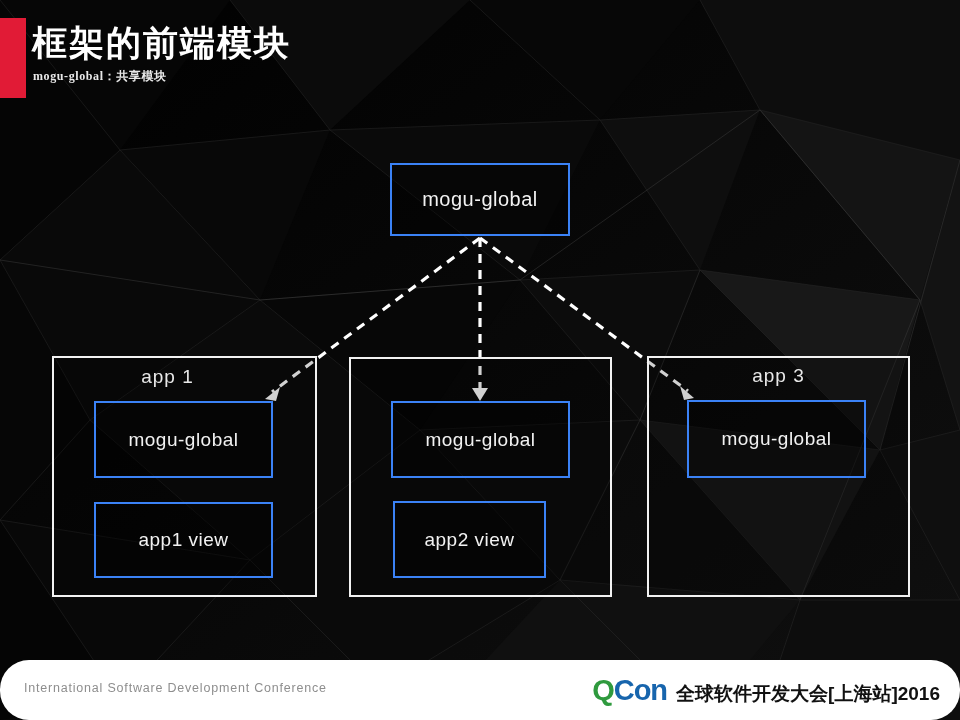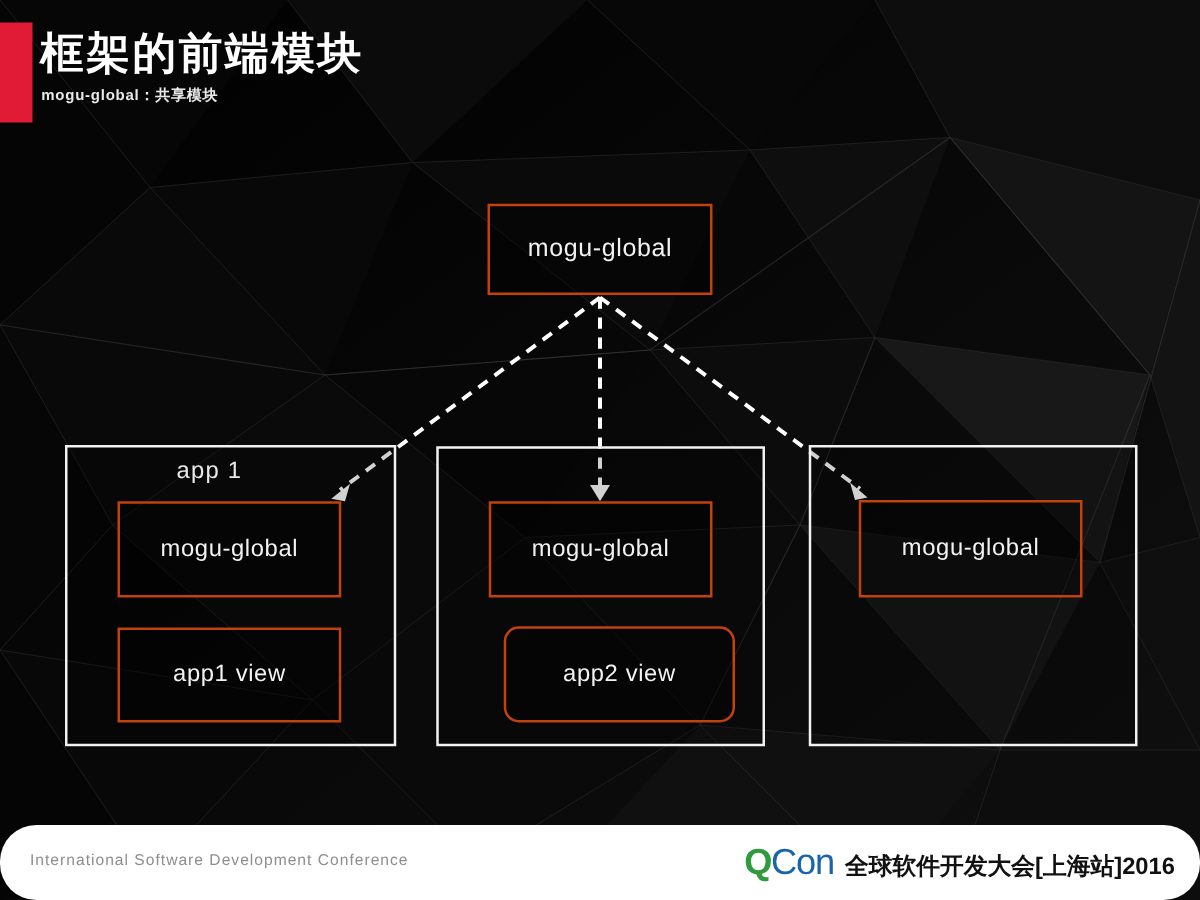--- a/index.html
+++ b/index.html
@@ -17,26 +17,27 @@
   #accent-bar{position:absolute;left:0;top:18px;width:26px;height:80px;background:#e11b36;}
   #title{
     position:absolute;left:32px;top:21px;
     font-size:35px;font-weight:bold;letter-spacing:2px;color:#ffffff;
     line-height:44px;white-space:nowrap;
   }
   #subtitle{
     position:absolute;left:33px;top:68px;
     font-size:12px;font-weight:bold;color:#e9e9e9;letter-spacing:.6px;
     white-space:nowrap;
+    font-family:Liberation Serif, serif;
   }
 
   
   #diagram{position:absolute;left:0;top:0;width:960px;height:660px;}
   .node{
-    position:absolute;border:2px solid #c2410c;background:rgba(0,0,0,0.30);
+    position:absolute;border:2px solid #3b82f6;background:rgba(0,0,0,0.30);
     display:flex;align-items:center;justify-content:center;
     color:#f2f2f2;font-size:19px;letter-spacing:.5px;box-sizing:border-box;
   }
   .group-box{
     position:absolute;border:2px solid #f2f2f2;background:rgba(0,0,0,0.18);
     box-sizing:border-box;
   }
   .group-label{
     position:absolute;font-size:19px;color:#e8e8e8;letter-spacing:1px;
     text-align:center;white-space:nowrap;
@@ -45,38 +46,38 @@
 
   
   #group-1{left:52px;top:356px;width:265px;height:241px;}
   #group-1-label{left:52px;top:366px;width:231px;}
   #node-1-global{left:94px;top:401px;width:179px;height:77px;}
   #node-1-view{left:94px;top:502px;width:179px;height:76px;text-align:center;}
   
   #group-2{left:349px;top:357px;width:263px;height:240px;}
   #group-2-label{left:349px;top:366px;width:263px;}
   #node-2-global{left:391px;top:401px;width:179px;height:77px;}
-  #node-2-view{left:403px;top:501px;width:185px;height:77px;border-radius:12px;}
+  #node-2-view{left:393px;top:501px;width:153px;height:77px;}
   
   #group-3{left:647px;top:356px;width:263px;height:241px;}
   #group-3-label{left:647px;top:365px;width:263px;}
   #node-3-global{left:687px;top:400px;width:179px;height:78px;}
   #node-3-view{left:687px;top:500px;width:179px;height:78px;}
 
   #edges{position:absolute;left:0;top:0;width:960px;height:660px;pointer-events:none;}
 
   
   #footer{position:absolute;left:0;top:660px;width:960px;height:60px;background:#ffffff;border-radius:29px;}
   #footer-left{
     position:absolute;left:24px;top:21px;font-size:12.5px;color:#8e8e8e;
     letter-spacing:.8px;white-space:nowrap;
   }
   #qcon-logo{position:absolute;right:20px;top:14px;display:flex;align-items:baseline;white-space:nowrap;}
   .qcon-q{font-size:29px;font-weight:bold;color:#2f9a3e;letter-spacing:-1px;}
-  .qcon-con{font-size:29px;font-weight:normal;color:#1765ad;letter-spacing:-1px;}
+  .qcon-con{font-size:29px;font-weight:bold;color:#1765ad;letter-spacing:-1px;}
   .qcon-cn{font-size:19px;font-weight:bold;color:#111;margin-left:9px;letter-spacing:0px;text-align:center;}
 </style>
 </head>
 <body>
 
 <div id="slide">
 
   <svg id="bg" viewBox="0 0 960 720" preserveAspectRatio="none">
     <defs>
       <linearGradient id="gdark" x1="0" y1="0" x2="1" y2="1">
@@ -168,20 +169,21 @@
     <div class="group-box" id="group-1"></div>
     <div class="group-label" id="group-1-label">app 1</div>
     <div class="node" id="node-1-global">mogu-global</div>
     <div class="node" id="node-1-view">app1 view</div>
 
     <div class="group-box" id="group-2"></div>
     <div class="node" id="node-2-global">mogu-global</div>
     <div class="node" id="node-2-view">app2 view</div>
 
     <div class="group-box" id="group-3"></div>
+    <div class="group-label" id="group-3-label">app 3</div>
     <div class="node" id="node-3-global">mogu-global</div>
   </div>
 
   <div id="footer">
     <div id="footer-left">International Software Development Conference</div>
     <div id="qcon-logo">
       <span class="qcon-q">Q</span>
       <span class="qcon-con">Con</span>
       <span class="qcon-cn">全球软件开发大会[上海站]2016</span>
     </div>

